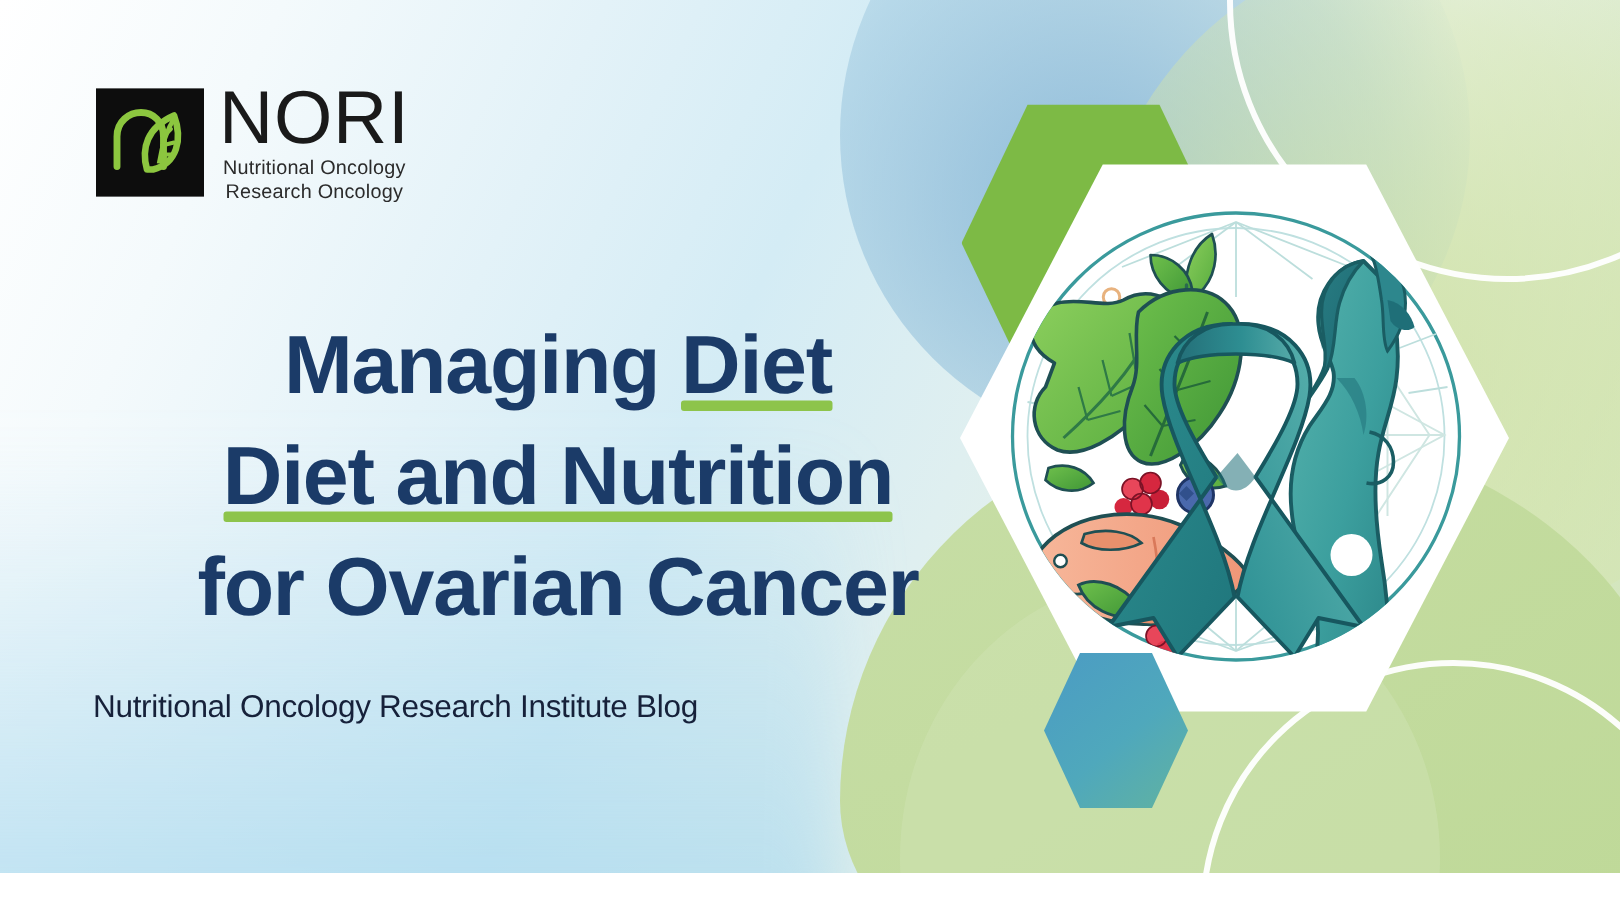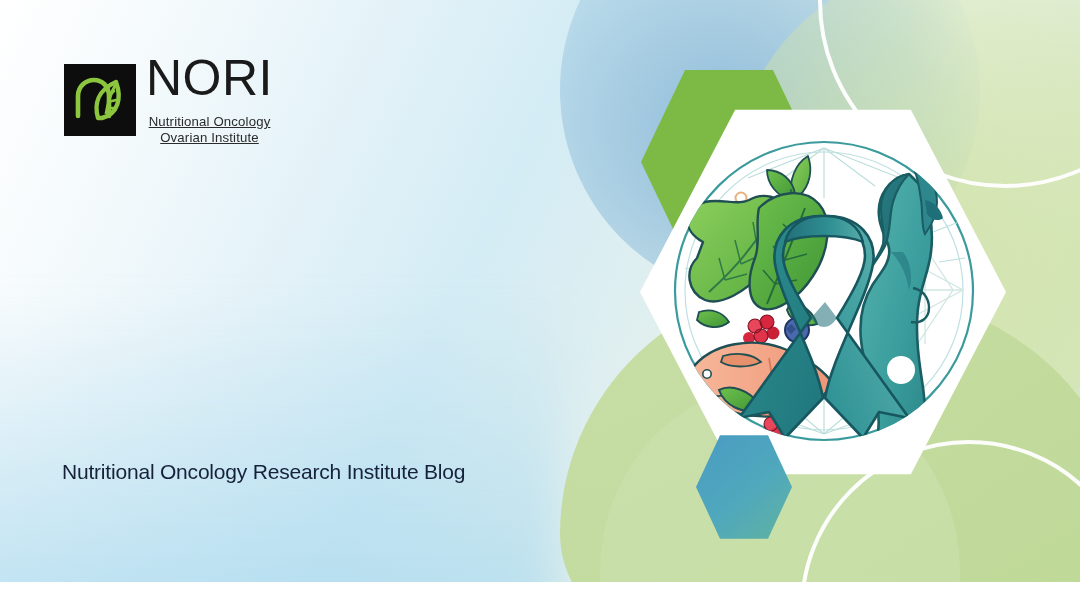--- a/index.html
+++ b/index.html
@@ -164,23 +164,22 @@
     letter-spacing: 0.5px;
     color: #1a1a1a;
     font-weight: 400;
     font-family: "Liberation Sans", sans-serif;
   }
   .logo-tag {
     font-size: 13.2px;
     line-height: 1.18;
     color: #2b2b2b;
     letter-spacing: 0.15px;
-    margin-top: 13px;
+    margin-top: 3px;
     font-family: "Liberation Sans", sans-serif;
-    text-decoration: underline;
   }
 
   
   .headline {
     position: absolute;
     left: 62px;
     top: 206px;
     width: 620px;
   }
   .hl-line {
@@ -416,21 +415,26 @@
       <rect x="0" y="0" width="72" height="72" fill="#0d0d0d"></rect>
       <path d="M14 52 L14 32 C14 22 22 16 30 16 C38 16 45 22 45 32 L45 52" fill="none" stroke="#8cc63f" stroke-width="4.6" stroke-linecap="round"></path>
       <path d="M34 54 C30 40 34 26 52 18 C58 34 54 50 38 54 Z" fill="none" stroke="#8cc63f" stroke-width="4.4" stroke-linejoin="round"></path>
       <path d="M42 50 C44 38 47 28 52 20" fill="none" stroke="#8cc63f" stroke-width="3"></path>
       <path d="M44 38 L52 36 M45 32 L50 27 M44 44 L51 44" fill="none" stroke="#8cc63f" stroke-width="2.6" stroke-linecap="round"></path>
     </svg>
     <div class="logo-text">
       <div class="logo-word">NORI</div>
       <div class="logo-tag">
         <div>Nutritional Oncology</div>
-        <div>Ovarian Institute</div>
+        <div>Research Oncology</div>
       </div>
     </div>
   </div>
 
+  <div class="headline">
+    <div class="hl-line"><span>Managing </span><span class="hl-seg underlined">Diet</span></div>
+    <div class="hl-line"><span class="hl-seg underlined">Diet and Nutrition</span></div>
+    <div class="hl-line">for Ovarian Cancer</div>
+  </div>
 
   <div class="subtitle">Nutritional Oncology Research Institute Blog</div>
 
 </div>
 
 </body></html>

